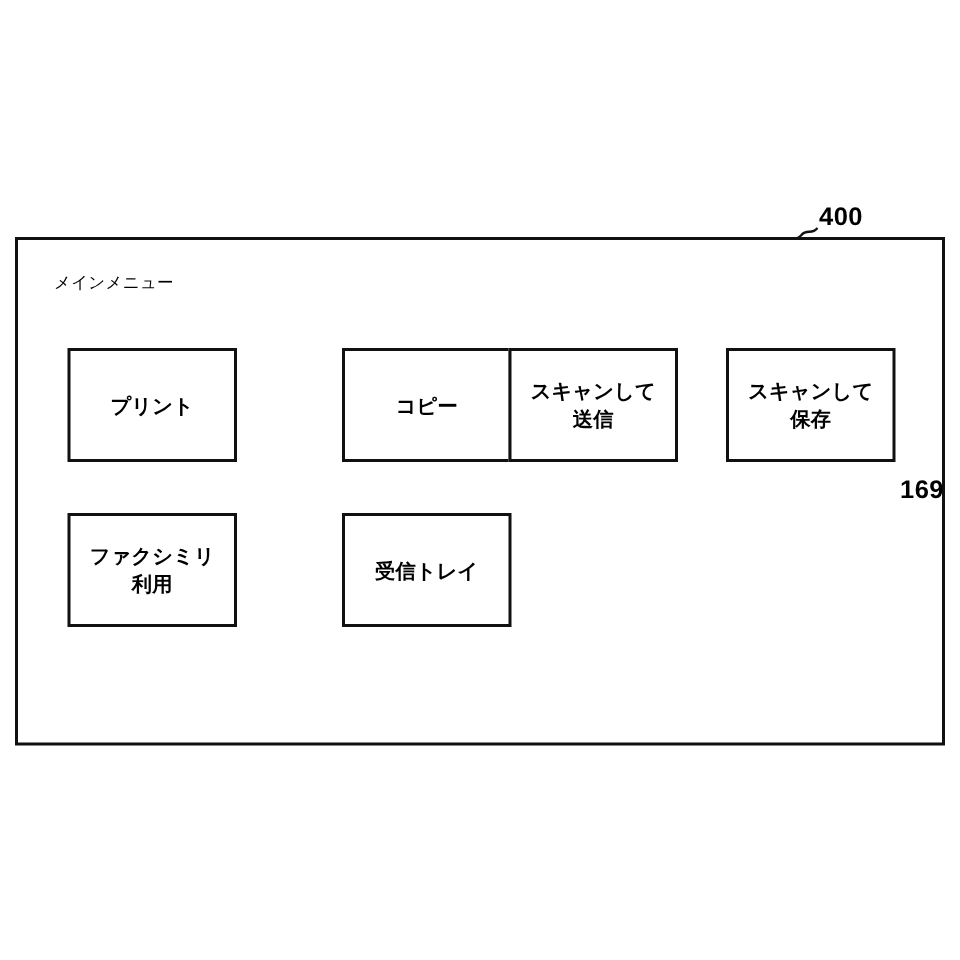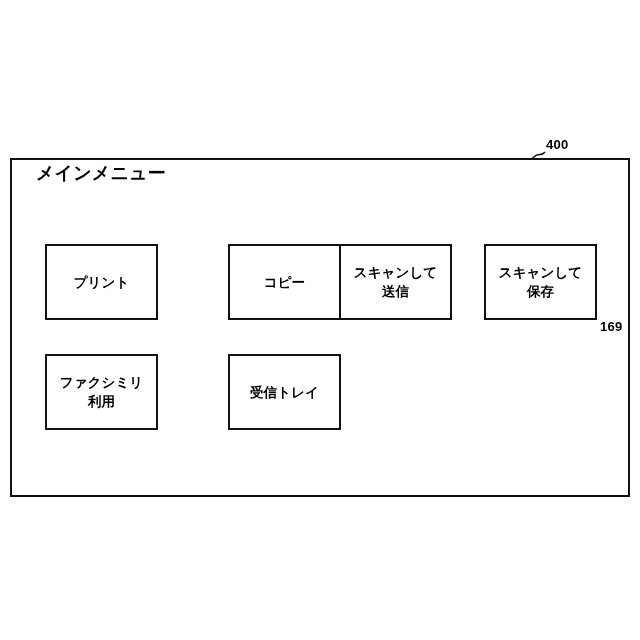--- a/index.html
+++ b/index.html
@@ -33,33 +33,33 @@
     height: 339px;
     box-sizing: border-box;
     border: 2px solid #111111;
     background: #ffffff;
   }
 
   
   .panel-title {
     position: absolute;
     left: 36px;
-    top: 164px;
-    font-size: 18px;
-    font-weight: 700;
+    top: 180px;
+    font-size: 11px;
+    font-weight: 400;
     letter-spacing: 0.2px;
     line-height: 18px;
     white-space: nowrap;
   }
 
   
   .menu-grid {
     position: absolute;
     left: 45px;
-    top: 244px;
+    top: 232px;
     width: 550px;
     height: 160px;
   }
   .menu-button {
     position: absolute;
     box-sizing: border-box;
     width: 113px;
     height: 76px;
     border: 2px solid #111111;
     background: #ffffff;
@@ -81,21 +81,21 @@
   .col-1 { left: 0px; }
   .col-2 { left: 147px; margin-left: 36px; }
   .col-3 { left: 294px; }
   .col-4 { left: 439px; }
   .row-1 { top: 0px; }
   .row-2 { top: 110px; }
 
   
   .ref-label {
     position: absolute;
-    font-size: 13px;
+    font-size: 17px;
     font-weight: 700;
     letter-spacing: 0.3px;
     line-height: 16px;
     white-space: nowrap;
   }
   .ref-400 { left: 546px; top: 137px; }
   .ref-401 { left: 600px; top: 319px; }
 
   .leader-svg {
     position: absolute;

